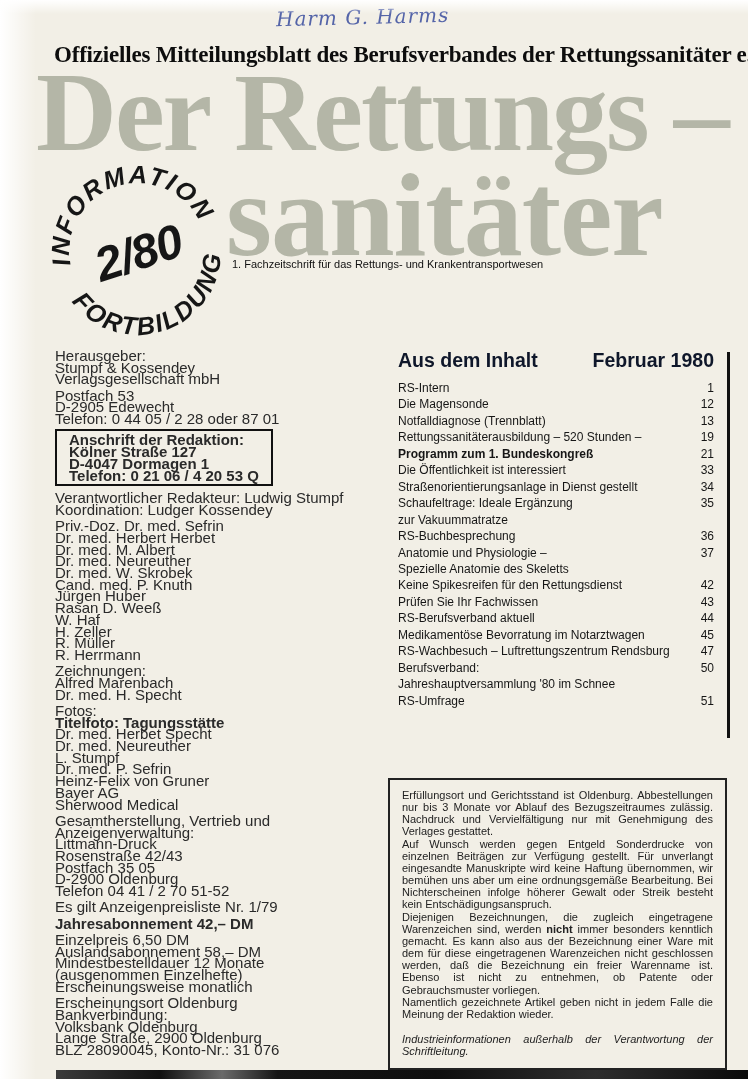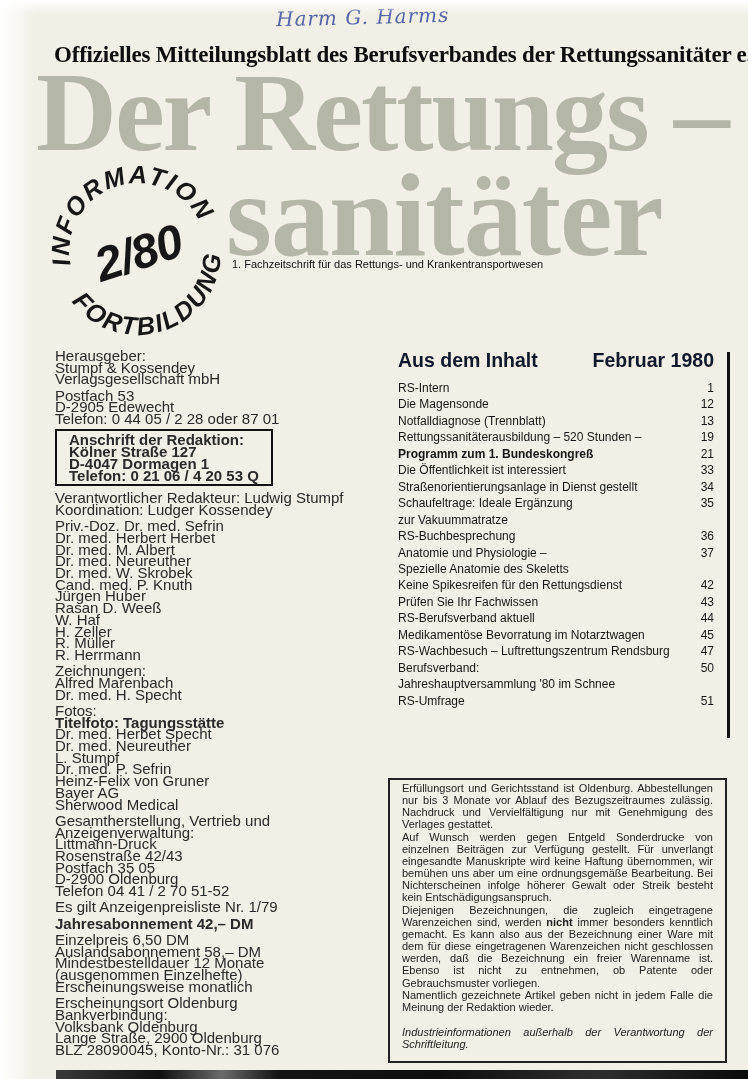--- a/index.html
+++ b/index.html
@@ -39,21 +39,21 @@
   .toc{position:absolute;left:398px;top:349px;width:316px;}
   .toc-head{display:flex;justify-content:space-between;font-weight:700;font-size:19.5px;
         margin-bottom:8px;color:#0f172a;}
   .toc-row{display:flex;font-size:12px;line-height:16.45px;color:#161616;}
   .toc-label{flex:1;white-space:nowrap;}
   .toc-page{width:30px;text-align:right;flex:none;}
 
   .toc-rule{position:absolute;left:727px;top:352px;width:2.5px;height:386px;background:#111;}
 
   .legal{position:absolute;left:388px;top:778px;width:311px;border:2px solid #222;
-        padding:2px 12px 11px 12px;font-size:11px;line-height:12.15px;text-align:justify;color:#222;}
+        padding:9px 12px 11px 12px;font-size:11px;line-height:12.15px;text-align:justify;color:#222;}
   .legal p{margin:0;}
   .legal p.gap{margin-top:13px;font-style:italic;}
 
   .bottom-bar{position:absolute;left:56px;top:1070px;width:692px;height:9px;
         background:linear-gradient(to right,#3a3a3a,#101010 15%,#6a6a6a 24%,#151515 32%,#0e0e0e 55%,#2e2e2e 78%,#0a0a0a);}
 </style>
 </head>
 <body>
 
 <div class="page">

